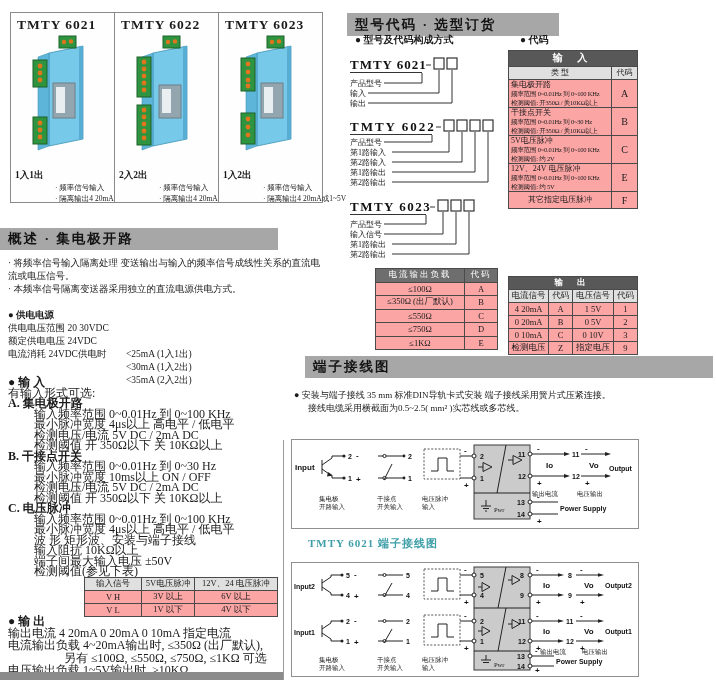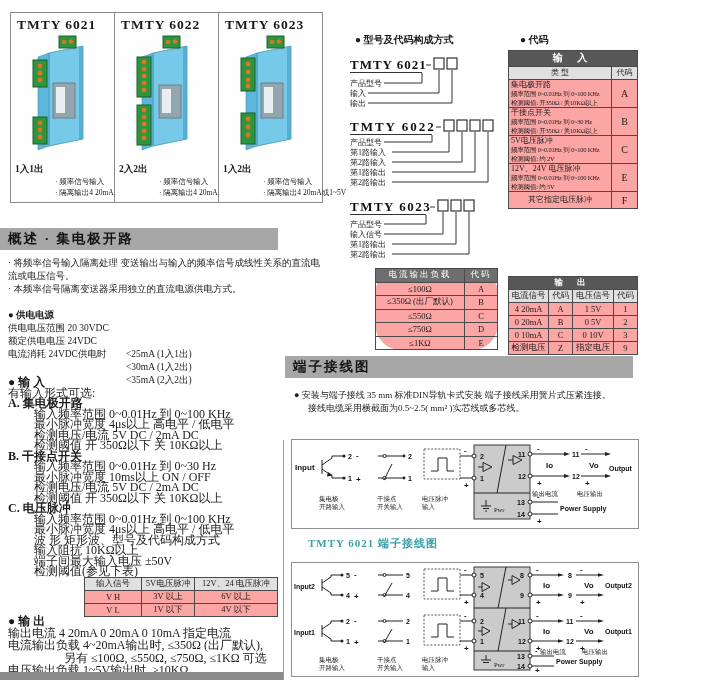--- a/index.html
+++ b/index.html
@@ -5,21 +5,21 @@
   html,body{margin:0;padding:0;background:#fff;}
   .page{position:relative;width:716px;height:680px;background:#fff;overflow:hidden;
         font-family:"Liberation Serif","DejaVu Serif",serif;color:#1b1b1b;}
   
   .cards{position:absolute;left:10px;top:12px;display:flex;}
   .card{width:105px;height:191px;border:1px solid #8a8a8a;background:#fefefe;
         box-sizing:border-box;padding:3px 4px 2px;}
   .card+.card{margin-left:-1px;}
   .card-title{font-size:13.5px;font-weight:bold;letter-spacing:1px;margin:1px 0 0 2px;}
   .module-art{display:block;margin:0 auto;}
-  .card-io{font-size:9.5px;font-weight:bold;margin-top:6px;}
+  .card-io{font-size:9.5px;font-weight:bold;margin-top:12px;}
   .card-f{font-size:7.5px;margin-top:1px;white-space:nowrap;margin-left:40px;}
   
   .bar{position:absolute;background:#a7a7a7;color:#141414;font-weight:bold;
        font-size:13.5px;letter-spacing:2px;box-sizing:border-box;padding-left:8px;}
   
   .txt{position:absolute;font-size:9.5px;line-height:13px;}
   .spec{position:absolute;font-size:12px;line-height:10.5px;white-space:nowrap;}
   .spec .hd{font-weight:bold;}
   .spec .i1{padding-left:26px;}
   .outspec{line-height:12.2px;}
@@ -180,21 +180,21 @@
     <div class="i1">检测电压/电流  5V DC / 2mA DC</div>
     <div class="i1">检测阈值  开 350Ω以下  关 10KΩ以上</div>
     <div class="hd">B. 干接点开关</div>
     <div class="i1">输入频率范围  0~0.01Hz 到 0~30 Hz</div>
     <div class="i1">最小脉冲宽度  10ms以上  ON / OFF</div>
     <div class="i1">检测电压/电流  5V DC / 2mA DC</div>
     <div class="i1">检测阈值  开 350Ω以下  关 10KΩ以上</div>
     <div class="hd">C. 电压脉冲</div>
     <div class="i1">输入频率范围  0~0.01Hz 到 0~100 KHz</div>
     <div class="i1">最小脉冲宽度  4μs以上  高电平 / 低电平</div>
-    <div class="i1">波  形  矩形波、型号及代码构成方式</div>
+    <div class="i1">波  形  矩形波、安装与端子接线</div>
     <div class="i1">输入阻抗  10KΩ以上</div>
     <div class="i1">端子间最大输入电压  ±50V</div>
     <div class="i1">检测阈值(参见下表)</div>
   </div>
 
   <table class="dtable vt" style="position:absolute;left:84px;top:577px;">
     <tbody>
         <tr>
       <td class="sub" style="width:52px;">输入信号</td>
       <td class="sub" style="width:48px;">5V电压脉冲</td>
@@ -214,20 +214,23 @@
     </table>
 
   <div class="spec outspec" style="left:8px;top:615px;width:345px;">
     <div class="hd">●  输  出</div>
     <div>输出电流  4 20mA  0 20mA  0 10mA  指定电流</div>
     <div>电流输出负载  4~20mA输出时, ≤350Ω (出厂默认),</div>
     <div class="i2">另有 ≤100Ω, ≤550Ω, ≤750Ω, ≤1KΩ 可选</div>
     <div>电压输出负载  1~5V输出时,  ≥10KΩ</div>
   </div>
 
+  <div class="bar" style="left:347px;top:13px;width:212px;height:23px;line-height:23px;">
+    <span>型号代码 · 选型订货</span>
+  </div>
   <div class="txt b" style="left:355px;top:33px;font-size:10px;">●  型号及代码构成方式</div>
   <div class="txt b" style="left:520px;top:33px;font-size:10px;">●  代码</div>
 
   <svg class="mcode" style="left:348px;top:55px;" width="180" height="52" viewBox="0 0 180 52">
     <text x="2" y="14" class="m-name">TMTY 6021</text>
     <path class="ml" d="M2 17.5 H74"></path>
       <path class="ml" d="M78 10 h5"></path>
     <rect class="mbox" x="86" y="3" width="10" height="11"></rect>
       <rect class="mbox" x="99" y="3" width="10" height="11"></rect>
     <text x="2" y="31" class="m-lbl">产品型号</text>
@@ -268,21 +271,21 @@
     <text x="2" y="30" class="m-lbl">产品型号</text>
     <path class="ml" d="M36 27 H78 V18"></path>
     <text x="2" y="40" class="m-lbl">输入信号</text>
     <path class="ml" d="M36 37 H95 V15"></path>
     <text x="2" y="50" class="m-lbl">第1路输出</text>
     <path class="ml" d="M44 47 H108 V15"></path>
     <text x="2" y="60" class="m-lbl">第2路输出</text>
     <path class="ml" d="M44 57 H121 V15"></path>
   </svg>
 
-  <table class="dtable loadt" style="position:absolute;left:375px;top:268px;border-radius:26px;">
+  <table class="dtable loadt" style="position:absolute;left:375px;top:268px;">
     <tbody>
         <tr>
       <td class="dk2" style="width:84px;">电流输出负载</td>
       <td class="dk2" style="width:28px;">代码</td>
     </tr>
     <tr>
           <td>≤100Ω</td>
           <td>A</td>
         </tr>
     <tr>
@@ -385,21 +388,21 @@
     </tr>
     <tr>
       <td>检测电压</td>
       <td>Z</td>
       <td>指定电压</td>
       <td>9</td>
     </tr>
   </tbody>
     </table>
 
-  <div class="bar" style="left:285px;top:356px;width:348px;height:22px;line-height:22px;">
+  <div class="bar" style="left:305px;top:356px;width:408px;height:22px;line-height:22px;">
     <span>端子接线图</span>
   </div>
   <div class="txt" style="left:294px;top:389px;width:346px;font-size:9px;line-height:12.5px;">
     <div>● 安装与端子接线  35 mm 标准DIN导轨卡式安装  端子接线采用簧片式压紧连接。</div>
     <div class="note2">接线电缆采用横截面为0.5~2.5( mm² )实芯线或多芯线。</div>
   </div>
 
   <div class="dbox" style="left:291px;top:439px;width:346px;height:88px;">
     <svg width="344" height="86" viewBox="0 0 344 86">
       <text x="3" y="30" class="wt-en">Input</text>

